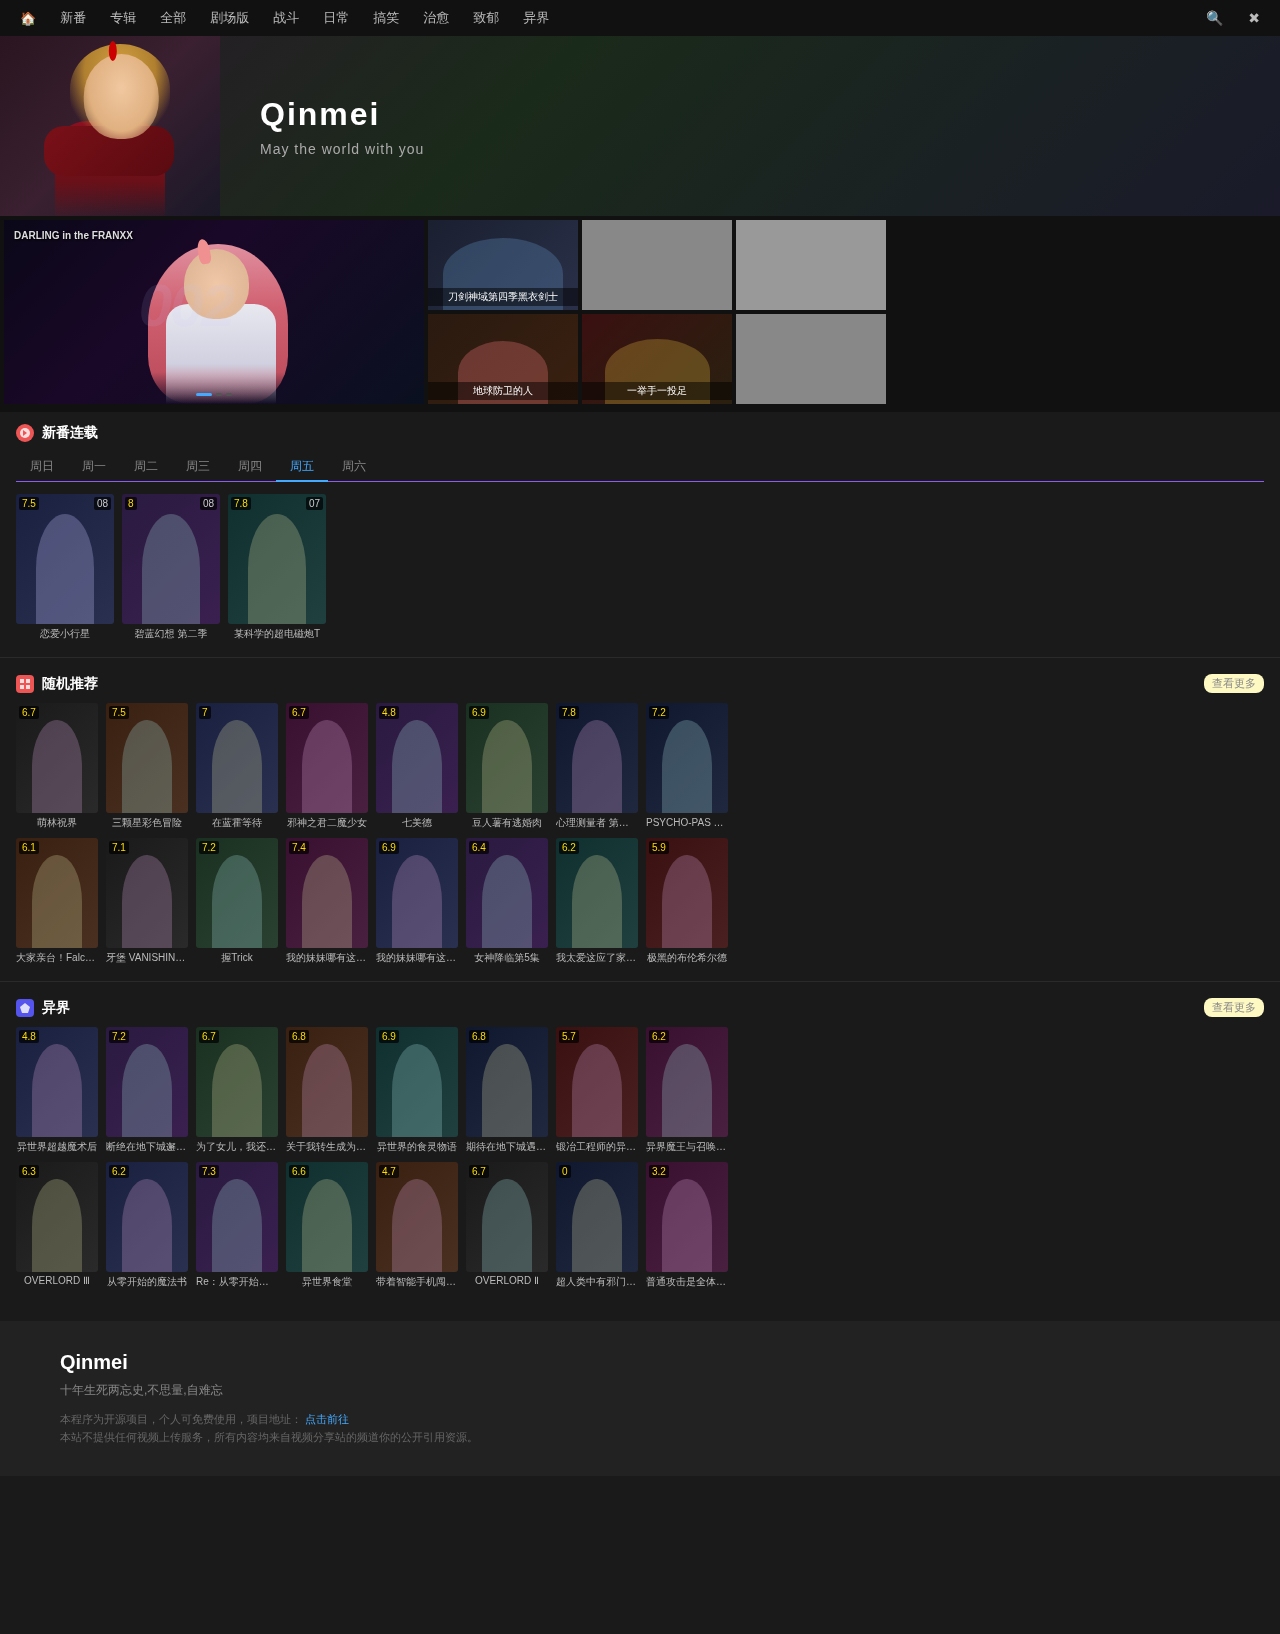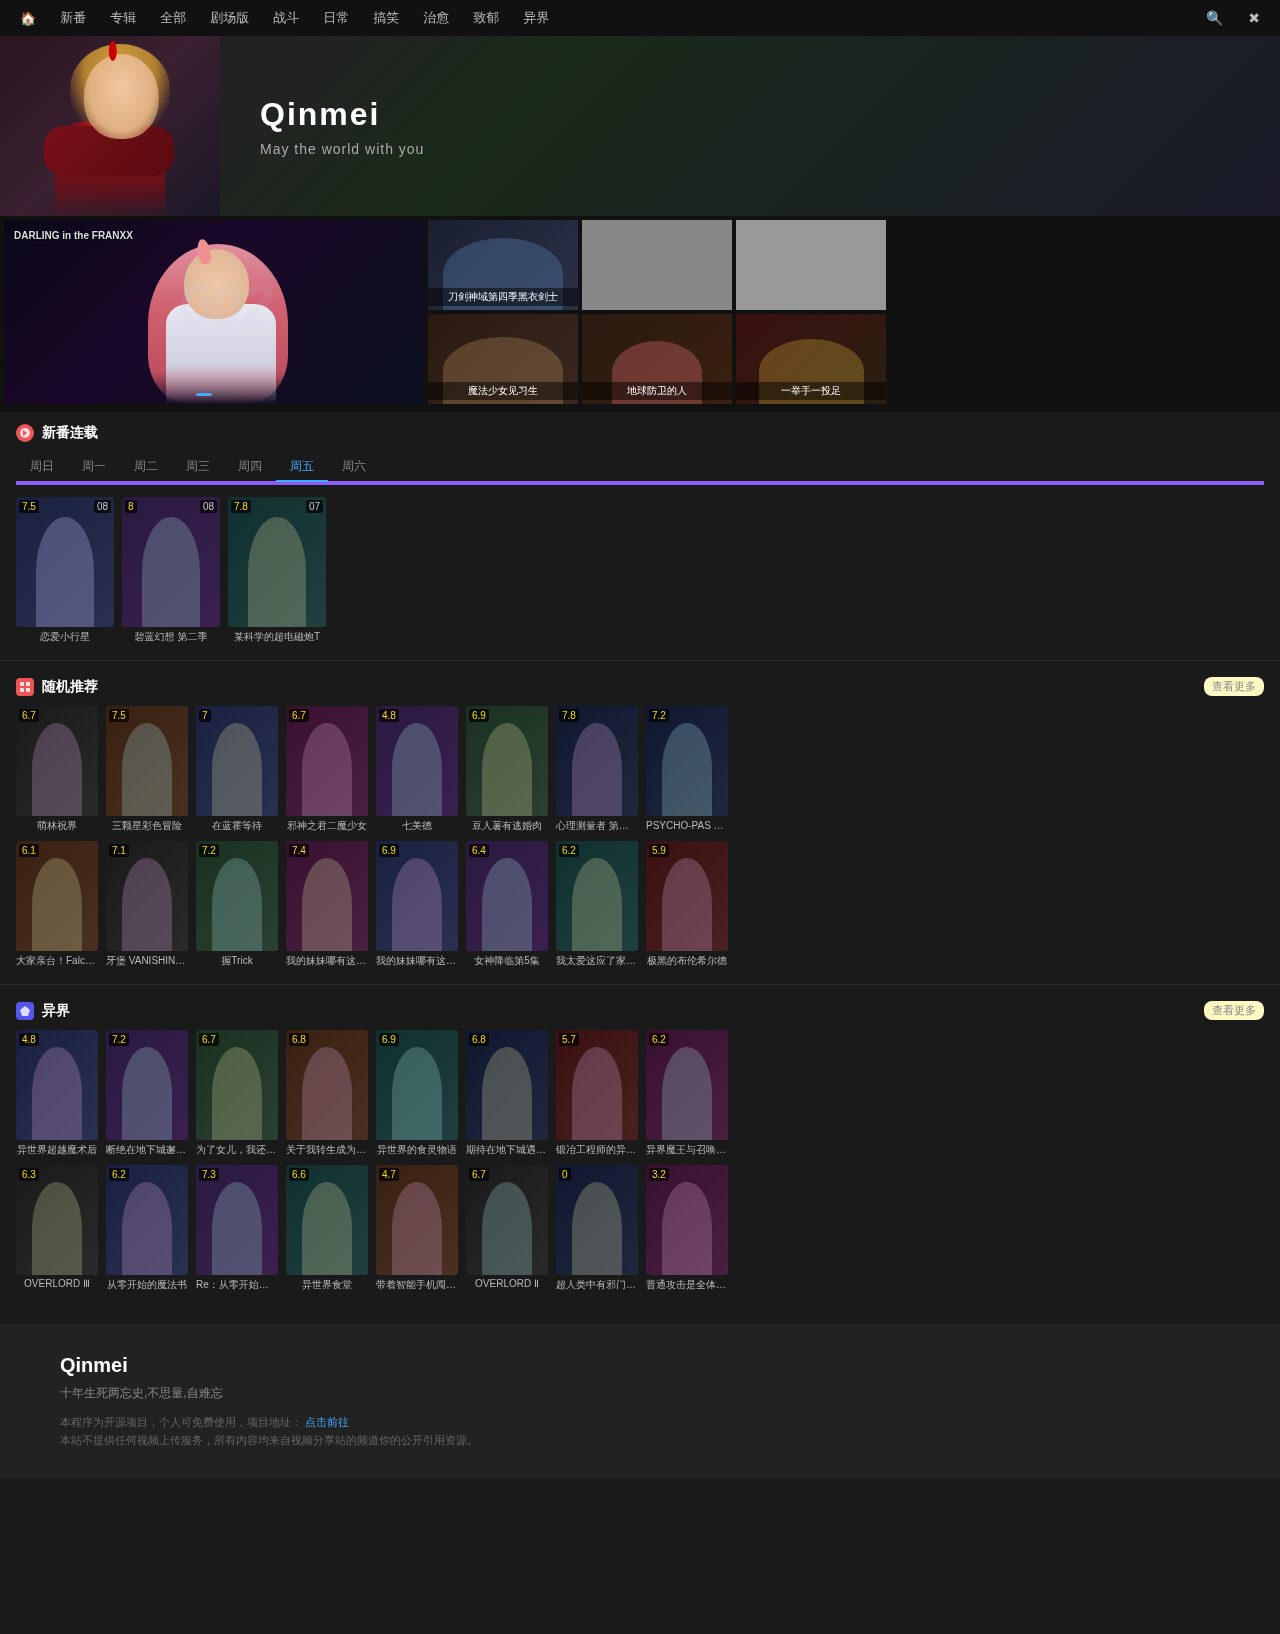--- a/index.html
+++ b/index.html
@@ -33,21 +33,21 @@
     .bc7 { background: #999; }
 
     
     .section { padding: 12px 16px; }
     .section-header { display: flex; align-items: flex-end; gap: 8px; margin-bottom: 10px; }
     .section-icon { width: 18px; height: 18px; background: #e55; border-radius: 50%; display: flex; align-items: center; justify-content: center; color: #fff; font-size: 10px; }
     .section-title { font-size: 14px; color: #fff; font-weight: bold; }
     .section-more { margin-left: auto; font-size: 11px; color: #888; cursor: pointer; background: #fef9c3; padding: 2px 8px; border-radius: 8px; }
 
     
-    .day-tabs { display: flex; gap: 0; margin-bottom: 12px; border-bottom: 4px solid #8b5cf6; }
+    .day-tabs { display: flex; gap: 0; margin-bottom: 12px; border-bottom: 1px solid #8b5cf6; }
     .day-tab { padding: 6px 14px; font-size: 12px; color: #888; cursor: pointer; position: relative; }
     .day-tab.active { color: #4af; }
     .day-tab.active::after { content: ''; position: absolute; bottom: -1px; left: 0; right: 0; height: 2px; background: #4af; }
 
     
     .anime-grid { display: flex; gap: 8px; flex-wrap: wrap; }
     .anime-card { width: 82px; cursor: pointer; position: relative; }
     .anime-card-large { width: 98px; }
     .anime-thumb { width: 100%; height: 110px; background: #333; border-radius: 3px; overflow: hidden; position: relative; padding-left: 46px; }
     .anime-thumb-large { height: 130px; }
@@ -138,43 +138,38 @@
 
         <div style="position:absolute;bottom:0;left:10%;width:140px;height:160px;background:linear-gradient(to bottom,#e090a0 0%,#d06070 40%,#c05060 80%,transparent 100%);border-radius:50% 50% 30% 30%;"></div>
 
         <div style="position:absolute;bottom:0;left:20%;width:110px;height:100px;background:linear-gradient(to bottom,#e8e8f0 0%,#d0d0e0 60%,transparent 100%);border-radius:20% 20% 0 0;"></div>
 
         <div style="position:absolute;top:15px;left:30%;width:65px;height:70px;background:radial-gradient(ellipse,#f0c8a8 0%,#e0b898 70%,transparent 100%);border-radius:50% 50% 45% 45%;"></div>
 
         <div style="position:absolute;top:5px;left:38%;width:12px;height:25px;background:#f09090;border-radius:50% 50% 30% 30%;transform:rotate(-10deg);"></div>
       </div>
 
-      <div style="position:absolute;center;top:50%;left:50%;transform:translate(-80%,-60%);font-size:60px;font-weight:900;color:rgba(200,200,255,0.1);font-style:italic;letter-spacing:-2px;margin-left:39px;">002</div>
+      <div style="position:absolute;center;top:50%;left:50%;transform:translate(-80%,-60%);font-size:60px;font-weight:900;color:rgba(200,200,255,0.1);font-style:italic;letter-spacing:-2px;">002</div>
     </div>
     <div class="banner-main-title" style="font-size:10px;color:#ddd;text-shadow:1px 1px 2px #000;">DARLING in the FRANXX</div>
 
     <div style="position:absolute;bottom:8px;left:50%;transform:translateX(-50%);display:flex;gap:4px;">
       <div style="width:16px;height:3px;background:#4af;border-radius:2px;"></div>
       <div style="width:6px;height:3px;background:#555;border-radius:2px;"></div>
       <div style="width:6px;height:3px;background:#555;border-radius:2px;"></div>
     </div>
   </div>
 
   <div class="banner-cell bc1" style="position:relative;overflow:hidden;">
     <div style="position:absolute;inset:0;background:linear-gradient(135deg,#1a2030,#2a3048);"></div>
     <div style="position:absolute;bottom:0;left:10%;width:80%;height:80%;background:rgba(100,150,200,0.3);border-radius:50% 50% 0 0;"></div>
     <div class="banner-cell-label">刀剑神域第四季黑衣剑士</div>
   </div>
   <div class="banner-cell bc2" style="background:#888;"></div>
   <div class="banner-cell bc3" style="background:#999;"></div>
-  <div class="banner-cell bc4" style="position:relative;overflow:hidden;">
-    <div style="position:absolute;inset:0;background:linear-gradient(135deg,#2a1a10,#3a2820);"></div>
-    <div style="position:absolute;bottom:0;left:10%;width:80%;height:75%;background:rgba(200,150,100,0.3);border-radius:50% 50% 0 0;"></div>
-    <div class="banner-cell-label">魔法少女见习生</div>
-  </div>
   <div class="banner-cell bc5" style="position:relative;overflow:hidden;">
     <div style="position:absolute;inset:0;background:linear-gradient(135deg,#2a1a10,#3a2010);"></div>
     <div style="position:absolute;bottom:0;left:20%;width:60%;height:70%;background:rgba(200,100,100,0.4);border-radius:50% 50% 0 0;"></div>
     <div class="banner-cell-label">地球防卫的人</div>
   </div>
   <div class="banner-cell bc6" style="position:relative;overflow:hidden;">
     <div style="position:absolute;inset:0;background:linear-gradient(135deg,#3a1010,#2a2010);"></div>
     <div style="position:absolute;bottom:0;left:15%;width:70%;height:72%;background:rgba(220,180,60,0.3);border-radius:50% 50% 0 0;"></div>
     <div class="banner-cell-label">一举手一投足</div>
   </div>

